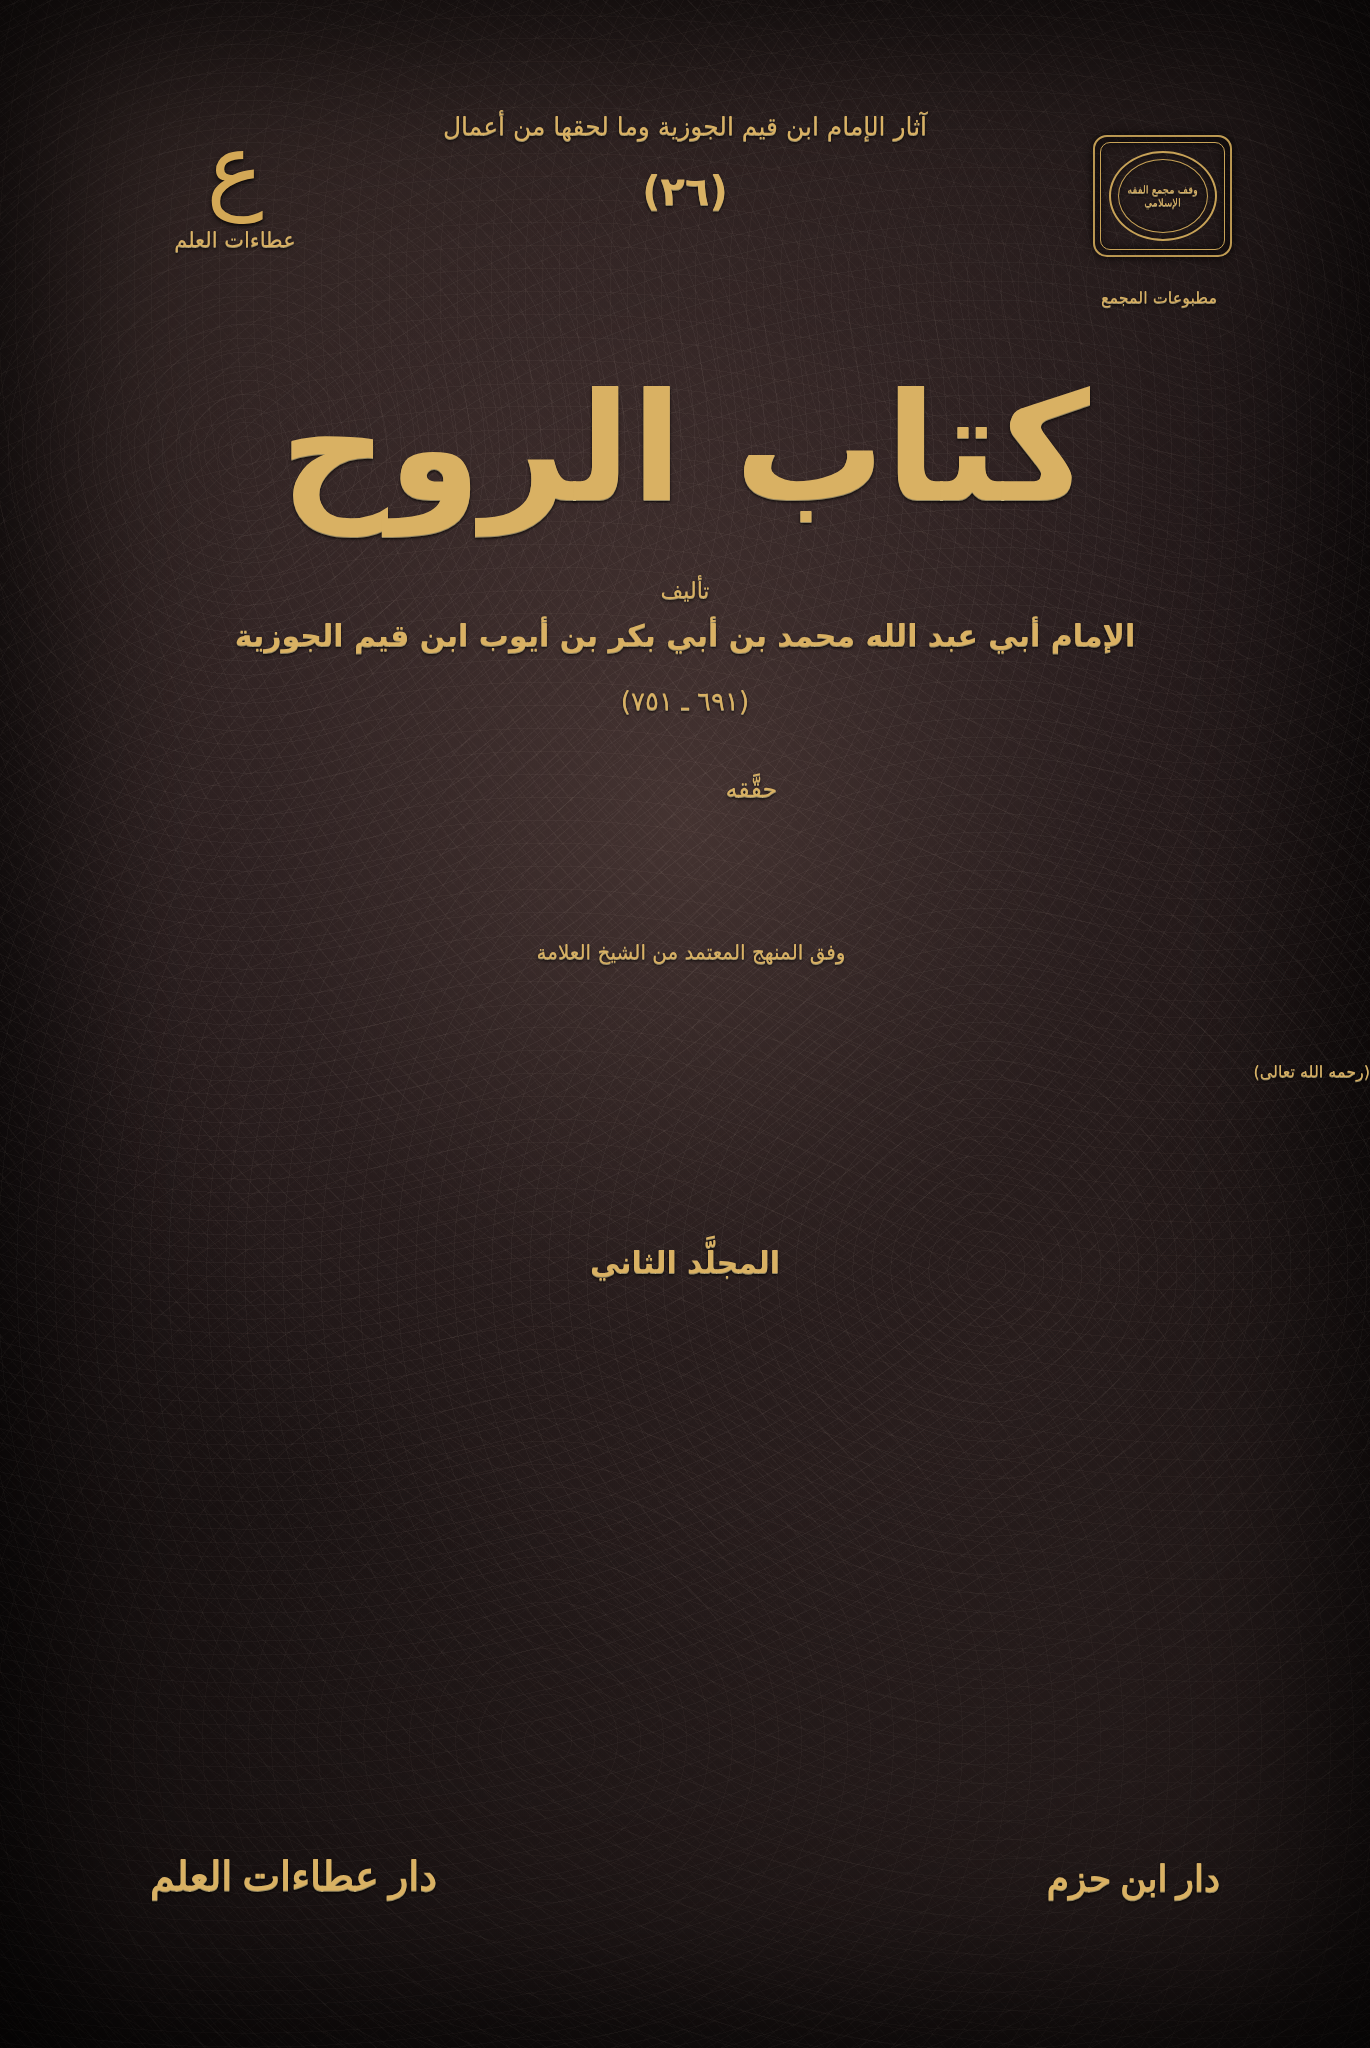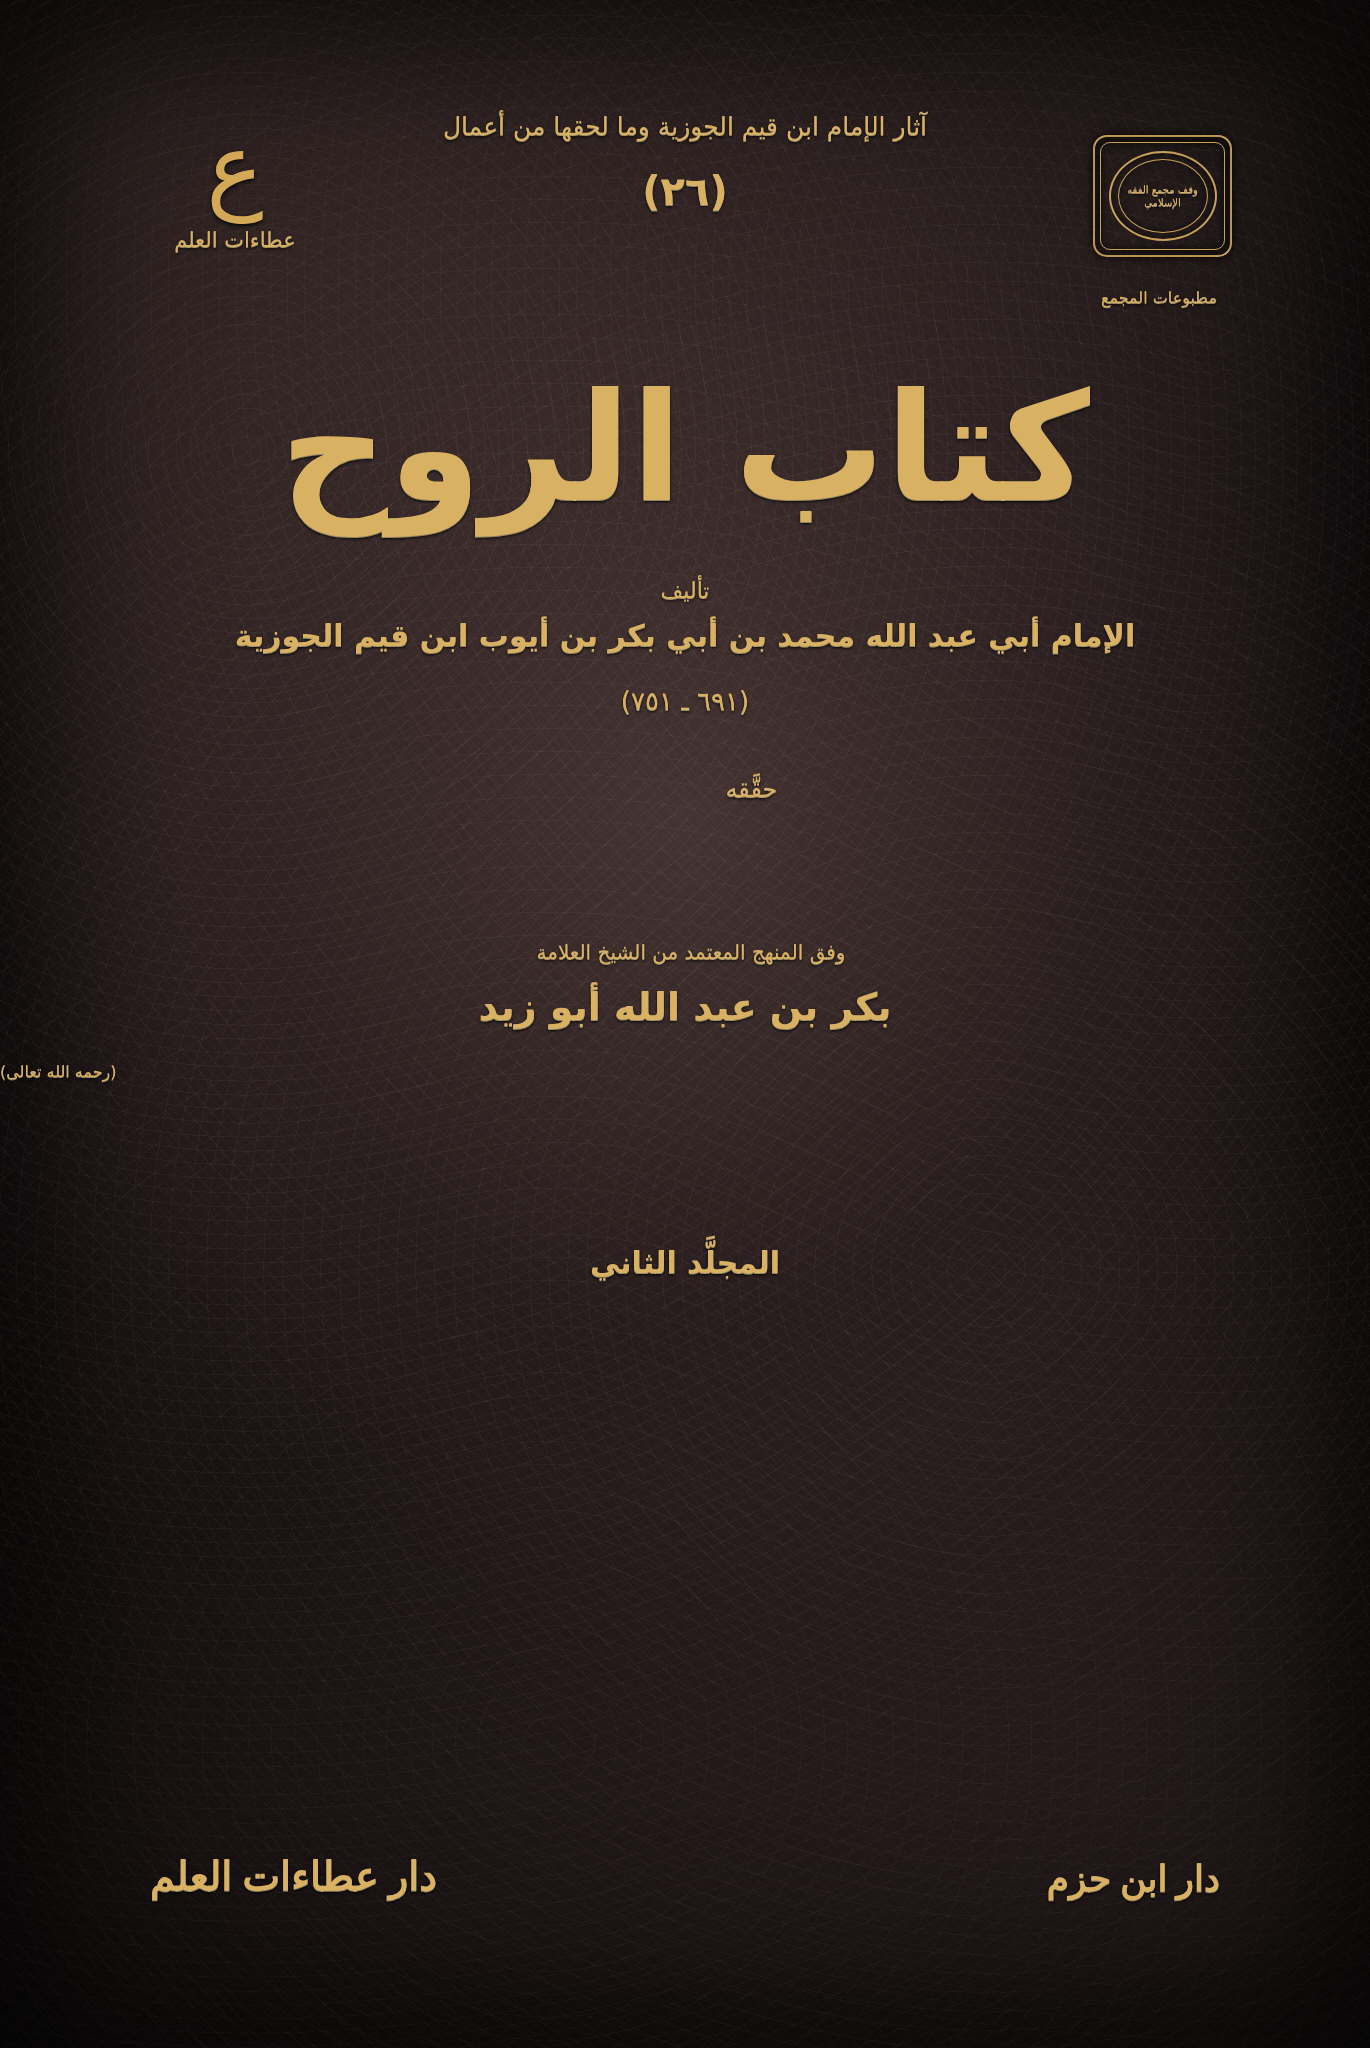--- a/index.html
+++ b/index.html
@@ -197,21 +197,21 @@
   .supervise-name {
     top: 985px;
     left: 0; right: 0;
     text-align: center;
     font-size: 38px;
     font-weight: bold;
   }
   .supervise-dua {
     top: 1062px;
     left: 0; right: 0;
-    text-align: left;
+    text-align: right;
     font-size: 16px;
   }
 
   
   .volume {
     top: 1245px;
     left: 0; right: 0;
     text-align: center;
     font-size: 30px;
     font-weight: bold;
@@ -258,21 +258,20 @@
   <div class="layer author-line gold">الإمام أبي عبد الله محمد بن أبي بكر بن أيوب ابن قيم الجوزية</div>
   <div class="layer author-dates gold">(٦٩١ ـ ٧٥١)</div>
 
   <div class="layer credits">
     <div class="credit-col">
       <div class="credit-role gold">حقَّقه</div>
     </div>
   </div>
 
   <div class="layer supervise-label gold">وفق المنهج المعتمد من الشيخ العلامة</div>
-  <div class="layer supervise-name gold">بكر بن عبد الله أبو زيد</div>
   <div class="layer supervise-dua gold">(رحمه الله تعالى)</div>
 
   <div class="layer volume gold">المجلَّد الثاني</div>
 
   <div class="layer publishers">
     <div class="pub-name secondary gold">دار ابن حزم</div>
     <div class="pub-name gold">دار عطاءات العلم</div>
   </div>
 
 </div>

